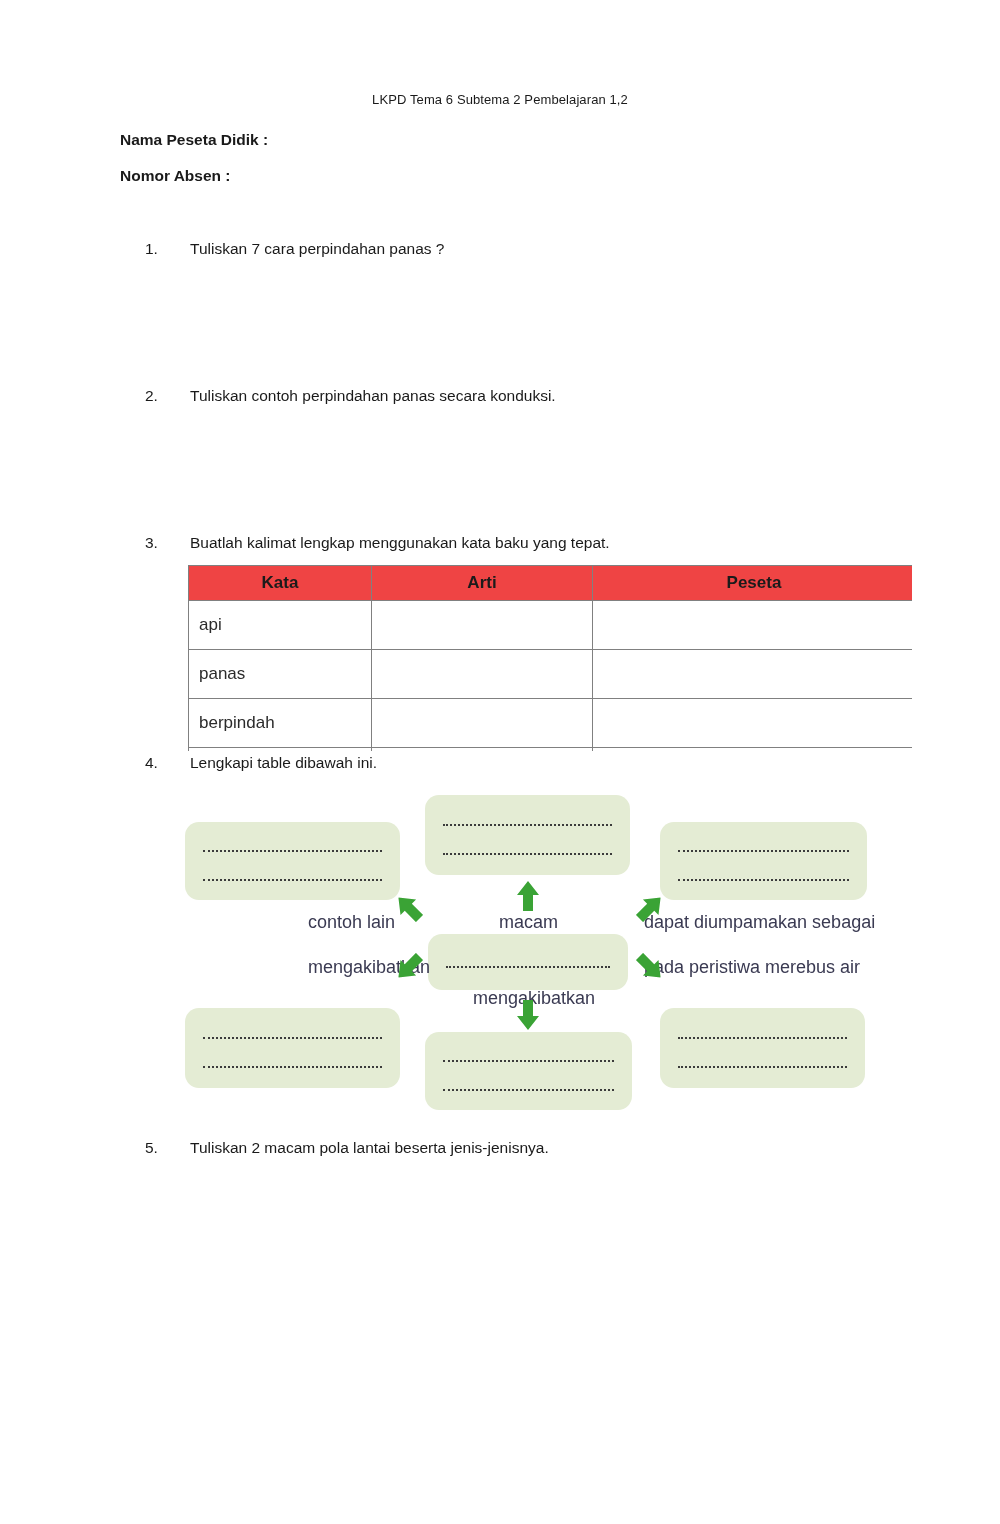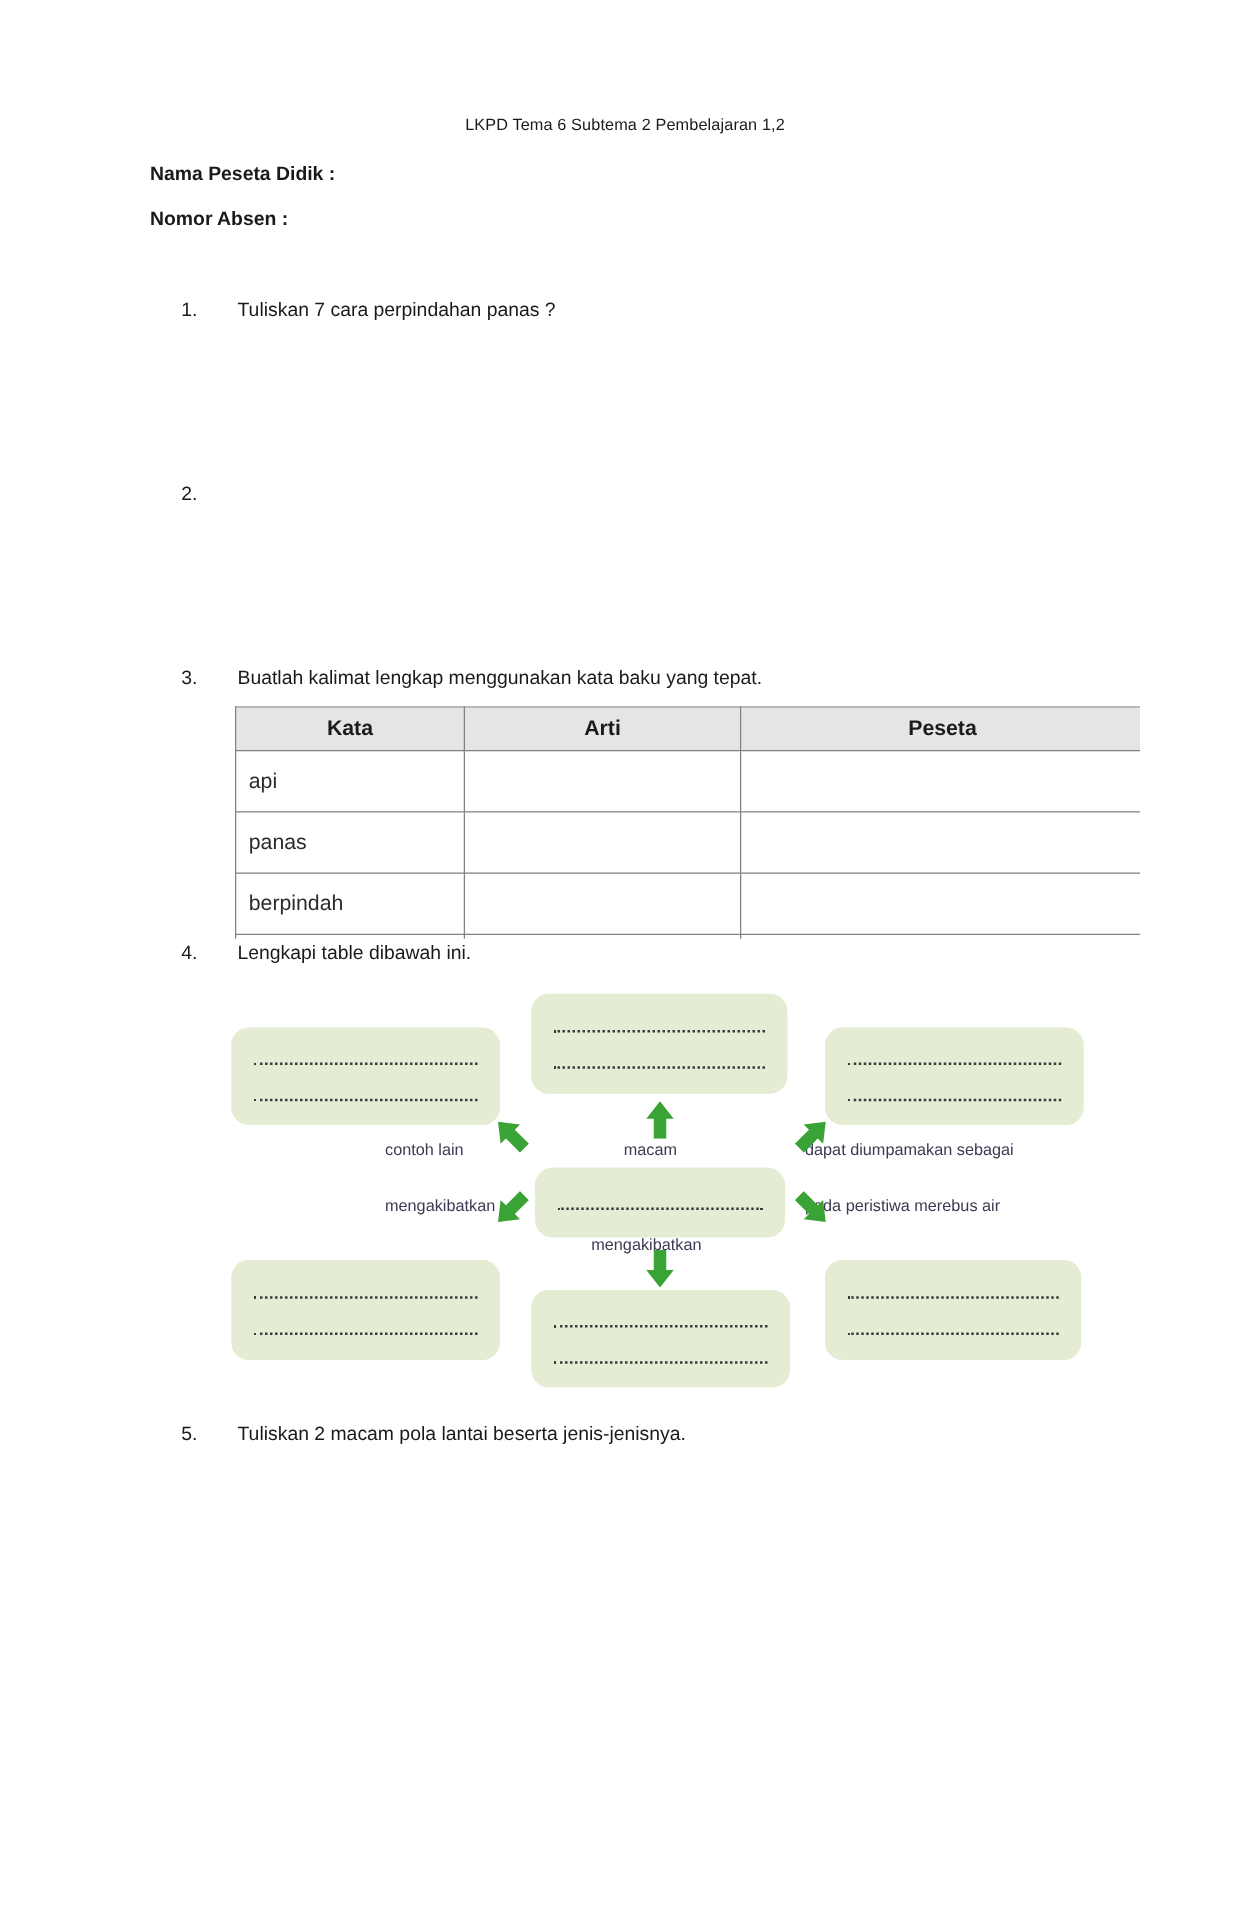--- a/index.html
+++ b/index.html
@@ -69,21 +69,21 @@
     border-collapse: collapse;
     width: 724px;
     table-layout: fixed;
   }
   .kata-table th,
   .kata-table td {
     border: 1.5px solid #808080;
     padding: 0;
   }
   .kata-table th {
-    background: #e5e5e5;
+    background: #ef4444;
     height: 34px;
     text-align: center;
     font-size: 17px;
     font-weight: bold;
     color: #1b1b1b;
   }
   .kata-table td {
     height: 48px;
     font-size: 17px;
     padding-left: 10px;
@@ -122,21 +122,21 @@
   .box-tc { left: 425px;  top: 9px;   width: 205px; height: 80px; }
   .box-tr { left: 660px;  top: 36px;  width: 207px; height: 78px; }
   .box-c  { left: 428px;  top: 148px; width: 200px; height: 56px; }
   .box-bl { left: 185px;  top: 222px; width: 215px; height: 80px; }
   .box-bc { left: 425px;  top: 246px; width: 207px; height: 78px; }
   .box-br { left: 660px;  top: 222px; width: 205px; height: 80px; }
 
   
   .dlabel {
     position: absolute;
-    font-size: 13px;
+    font-size: 18px;
     color: #3a3a52;
     white-space: nowrap;
   }
   .lab-contoh   { left: 308px; top: 126px; }
   .lab-adalah   { left: 499px; top: 126px; }
   .lab-dapat    { left: 644px; top: 126px; }
   .lab-meng-l   { left: 308px; top: 171px; }
   .lab-meng-c   { left: 473px; top: 202px; }
   .lab-pada     { left: 644px; top: 171px; }
 
@@ -162,20 +162,21 @@
 <div class="field-line field-name">Nama Peseta Didik :</div>
 <div class="field-line field-absen">Nomor Absen :</div>
 
 <div class="q q1">
   <span class="num">1.</span>
   <span class="txt">Tuliskan 7 cara perpindahan panas ?</span>
 </div>
 
 <div class="q q2">
   <span class="num">2.</span>
+  <span class="txt">Tuliskan contoh perpindahan panas secara konduksi.</span>
 </div>
 
 <div class="q q3">
   <span class="num">3.</span>
   <span class="txt">Buatlah kalimat lengkap menggunakan kata baku yang tepat.</span>
 </div>
 
 <div class="kata-table-clip">
   <table class="kata-table">
     <thead>

